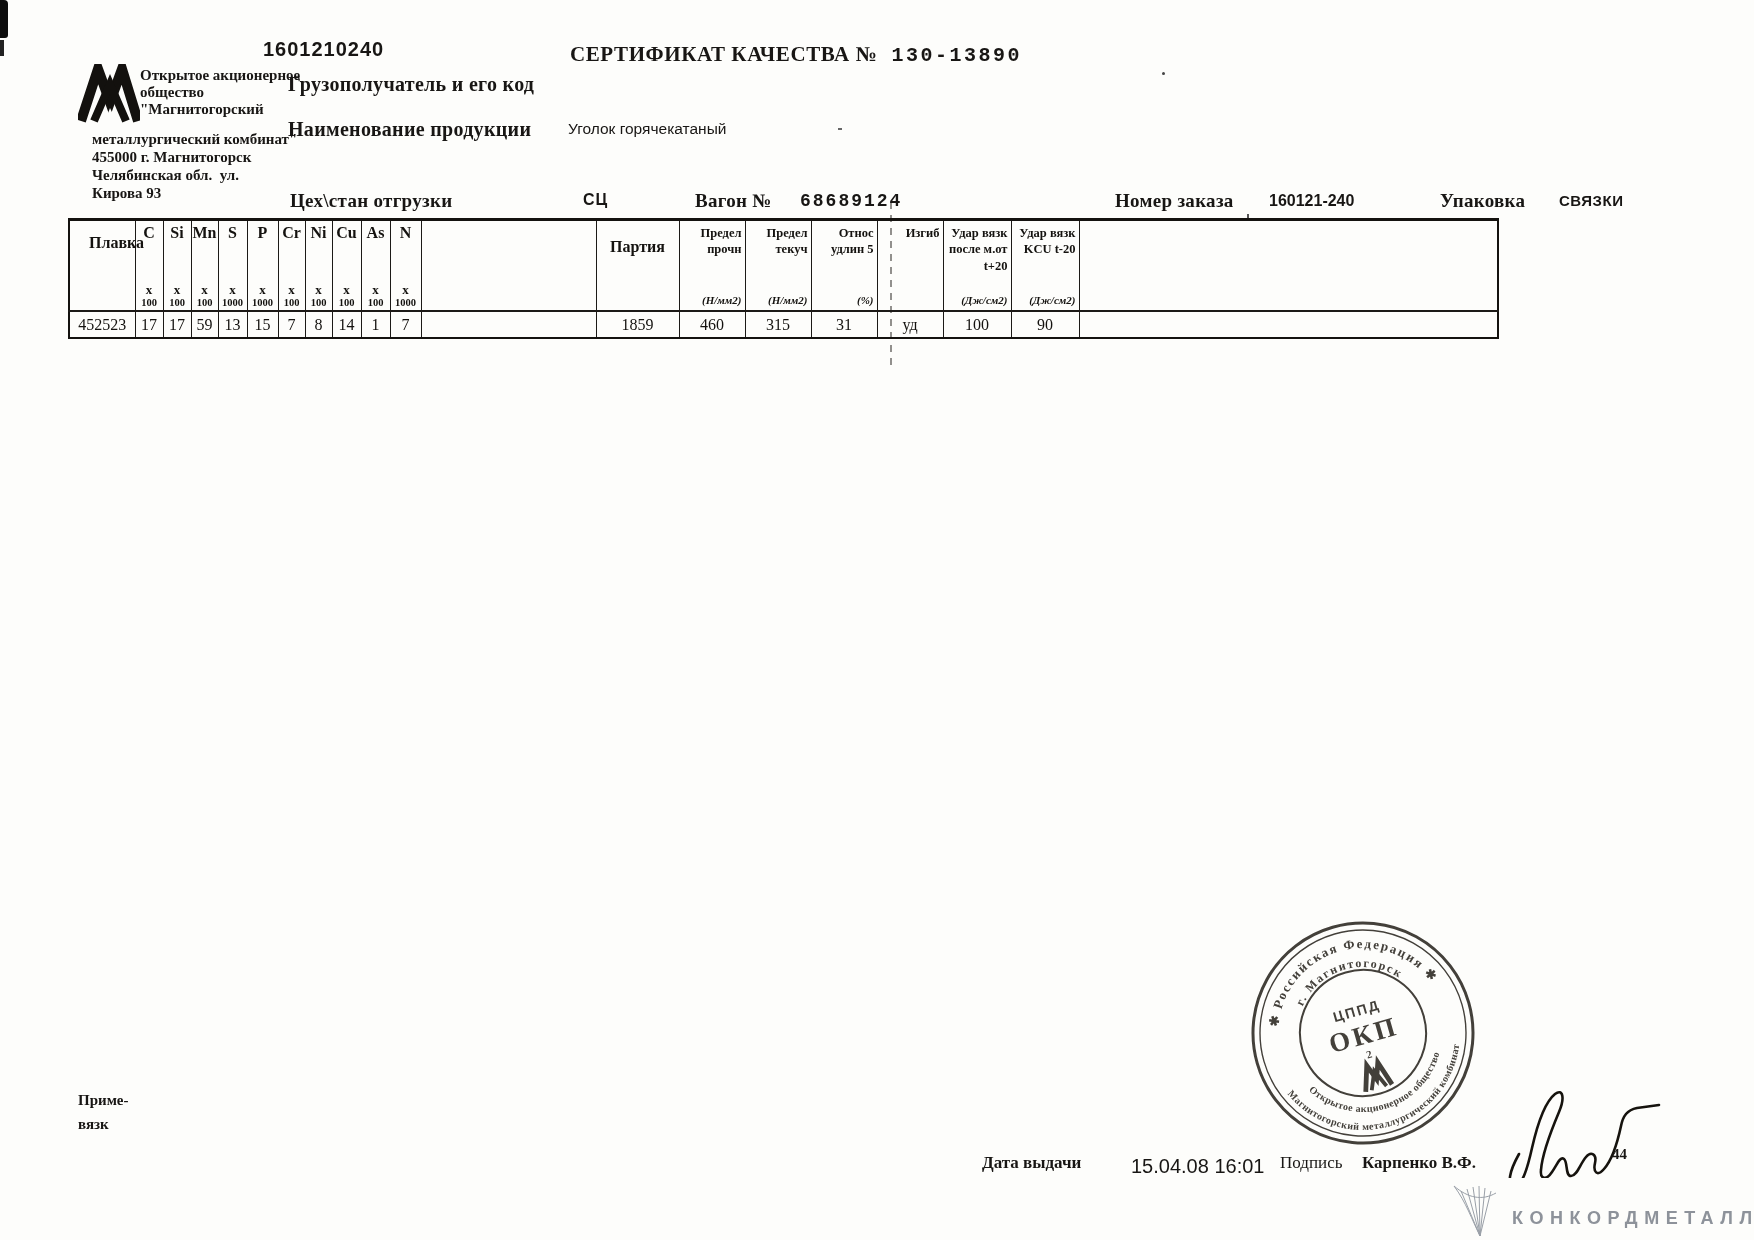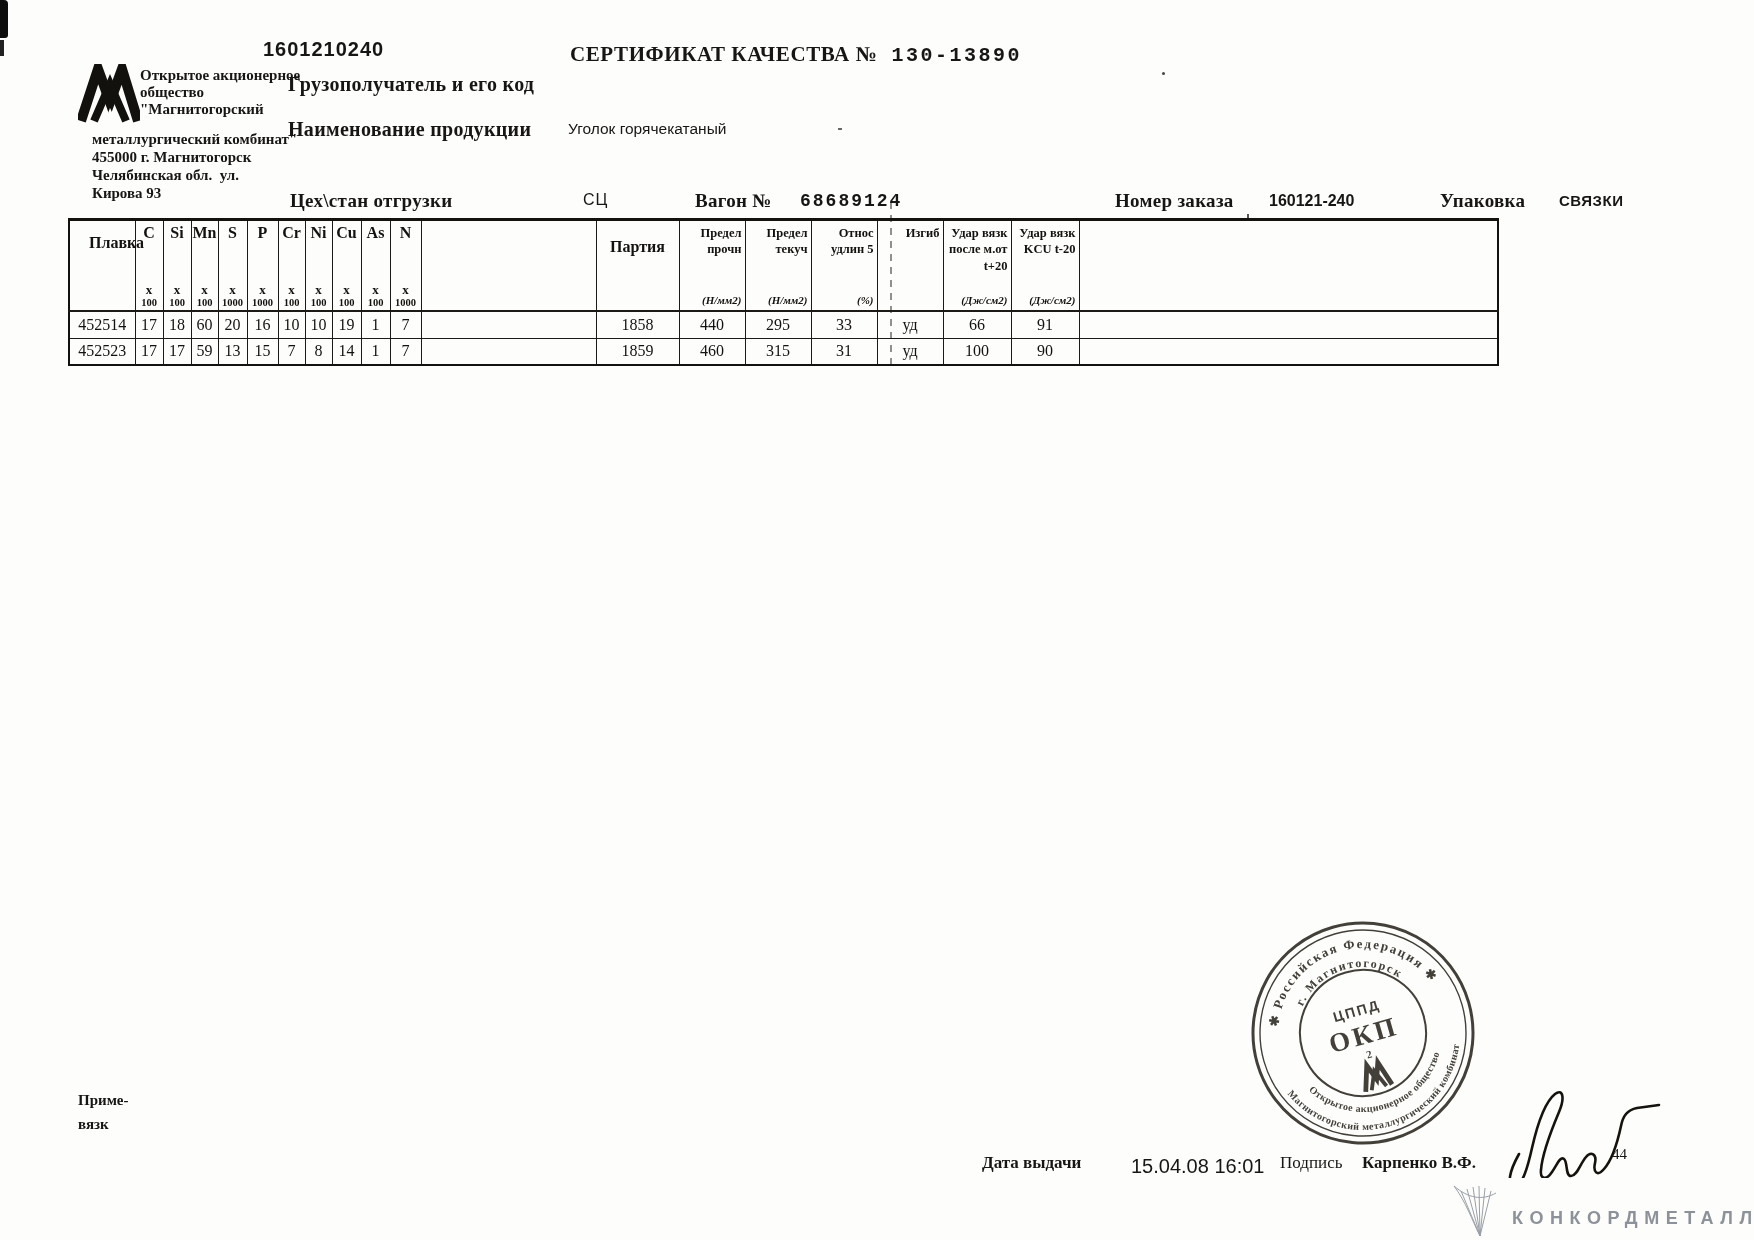--- a/index.html
+++ b/index.html
@@ -45,21 +45,21 @@
   .seal{left:1248px;top:918px;width:230px;height:230px;transform:rotate(-16deg);
         color:#34302a;opacity:.92;}
   .seal text{fill:currentColor;}
   .seal .arc-big{font-size:13px;font-weight:700;letter-spacing:1.8px;font-family:"Liberation Serif",serif;}
   .seal .arc-sm{font-size:10px;font-weight:700;letter-spacing:.4px;font-family:"Liberation Serif",serif;}
   .seal .c-cppd{font-size:14px;font-weight:700;letter-spacing:2px;font-family:"Liberation Sans",sans-serif;}
   .seal .c-okp{font-size:27px;font-weight:700;letter-spacing:3px;font-family:"Liberation Serif",serif;}
   .seal .c-two{font-size:11px;font-weight:700;}
 
   .sig{left:1505px;top:1082px;width:160px;height:96px;}
-  .pagenum{left:1612px;top:1146px;font-size:15px;font-weight:400;}
+  .pagenum{left:1612px;top:1146px;font-size:15px;font-weight:700;}
 
   .wm-text{left:1512px;top:1208px;font-size:18px;font-weight:600;letter-spacing:6.5px;
            color:#8d929a;font-family:"Liberation Sans",sans-serif;white-space:nowrap;}
   .sail{left:1450px;top:1178px;width:52px;height:62px;}
 </style>
 </head>
 <body>
 
 <div class="page">
 
@@ -89,21 +89,21 @@
   <div class="abs company-line" style="left:92px;top:131px;">металлургический комбинат"</div>
   <div class="abs company-line" style="left:92px;top:149px;">455000 г. Магнитогорск</div>
   <div class="abs company-line" style="left:92px;top:167px;">Челябинская обл.&nbsp; ул.</div>
   <div class="abs company-line" style="left:92px;top:185px;">Кирова 93</div>
 
   <div class="abs lbl" style="left:288px;top:73px;">Грузополучатель и его код</div>
   <div class="abs lbl" style="left:288px;top:118px;">Наименование продукции</div>
   <div class="abs sans" style="left:557px;top:120px;font-size:15.5px;font-weight:500;">Уголок горячекатаный</div>
 
   <div class="abs lbl-sm" style="left:290px;top:190px;">Цех\стан отгрузки</div>
-  <div class="abs sans" style="left:572px;top:191px;font-size:16px;font-weight:400;letter-spacing:1px;">СЦ</div>
+  <div class="abs sans" style="left:572px;top:191px;font-size:16px;font-weight:700;letter-spacing:1px;">СЦ</div>
 
   <div class="abs lbl-sm" style="left:695px;top:190px;">Вагон №</div>
   <div class="abs mono" style="left:800px;top:191px;font-size:18px;font-weight:600;letter-spacing:2px;">68689124</div>
 
   <div class="abs lbl-sm" style="left:1115px;top:190px;">Номер заказа</div>
   <div class="abs sans" style="left:1258px;top:192px;font-size:16px;font-weight:600;">160121-240</div>
 
   <div class="abs lbl-sm" style="left:1440px;top:190px;">Упаковка</div>
   <div class="abs sans" style="left:1548px;top:192px;font-size:15px;font-weight:600;letter-spacing:.5px;">СВЯЗКИ</div>
 
@@ -266,42 +266,20 @@
       <th>
             <div class="mech-h">
         <div>Удар вязк</div>
         <div>KCU t-20</div>
         <div class="unit">(Дж/см2)</div>
             </div>
           </th>
       <th></th>
     </tr>
 
-    <tr class="drow">
-      <td>452514</td>
-      <td>17</td>
-      <td>18</td>
-      <td>60</td>
-      <td>20</td>
-      <td>16</td>
-      <td>10</td>
-      <td>10</td>
-      <td>19</td>
-      <td>1</td>
-      <td>7</td>
-      <td></td>
-      <td>1858</td>
-      <td>440</td>
-      <td>295</td>
-      <td>33</td>
-      <td>уд</td>
-      <td>66</td>
-      <td>91</td>
-      <td></td>
-    </tr>
 
     <tr class="drow">
       <td>452523</td>
       <td>17</td>
       <td>17</td>
       <td>59</td>
       <td>13</td>
       <td>15</td>
       <td>7</td>
       <td>8</td>

